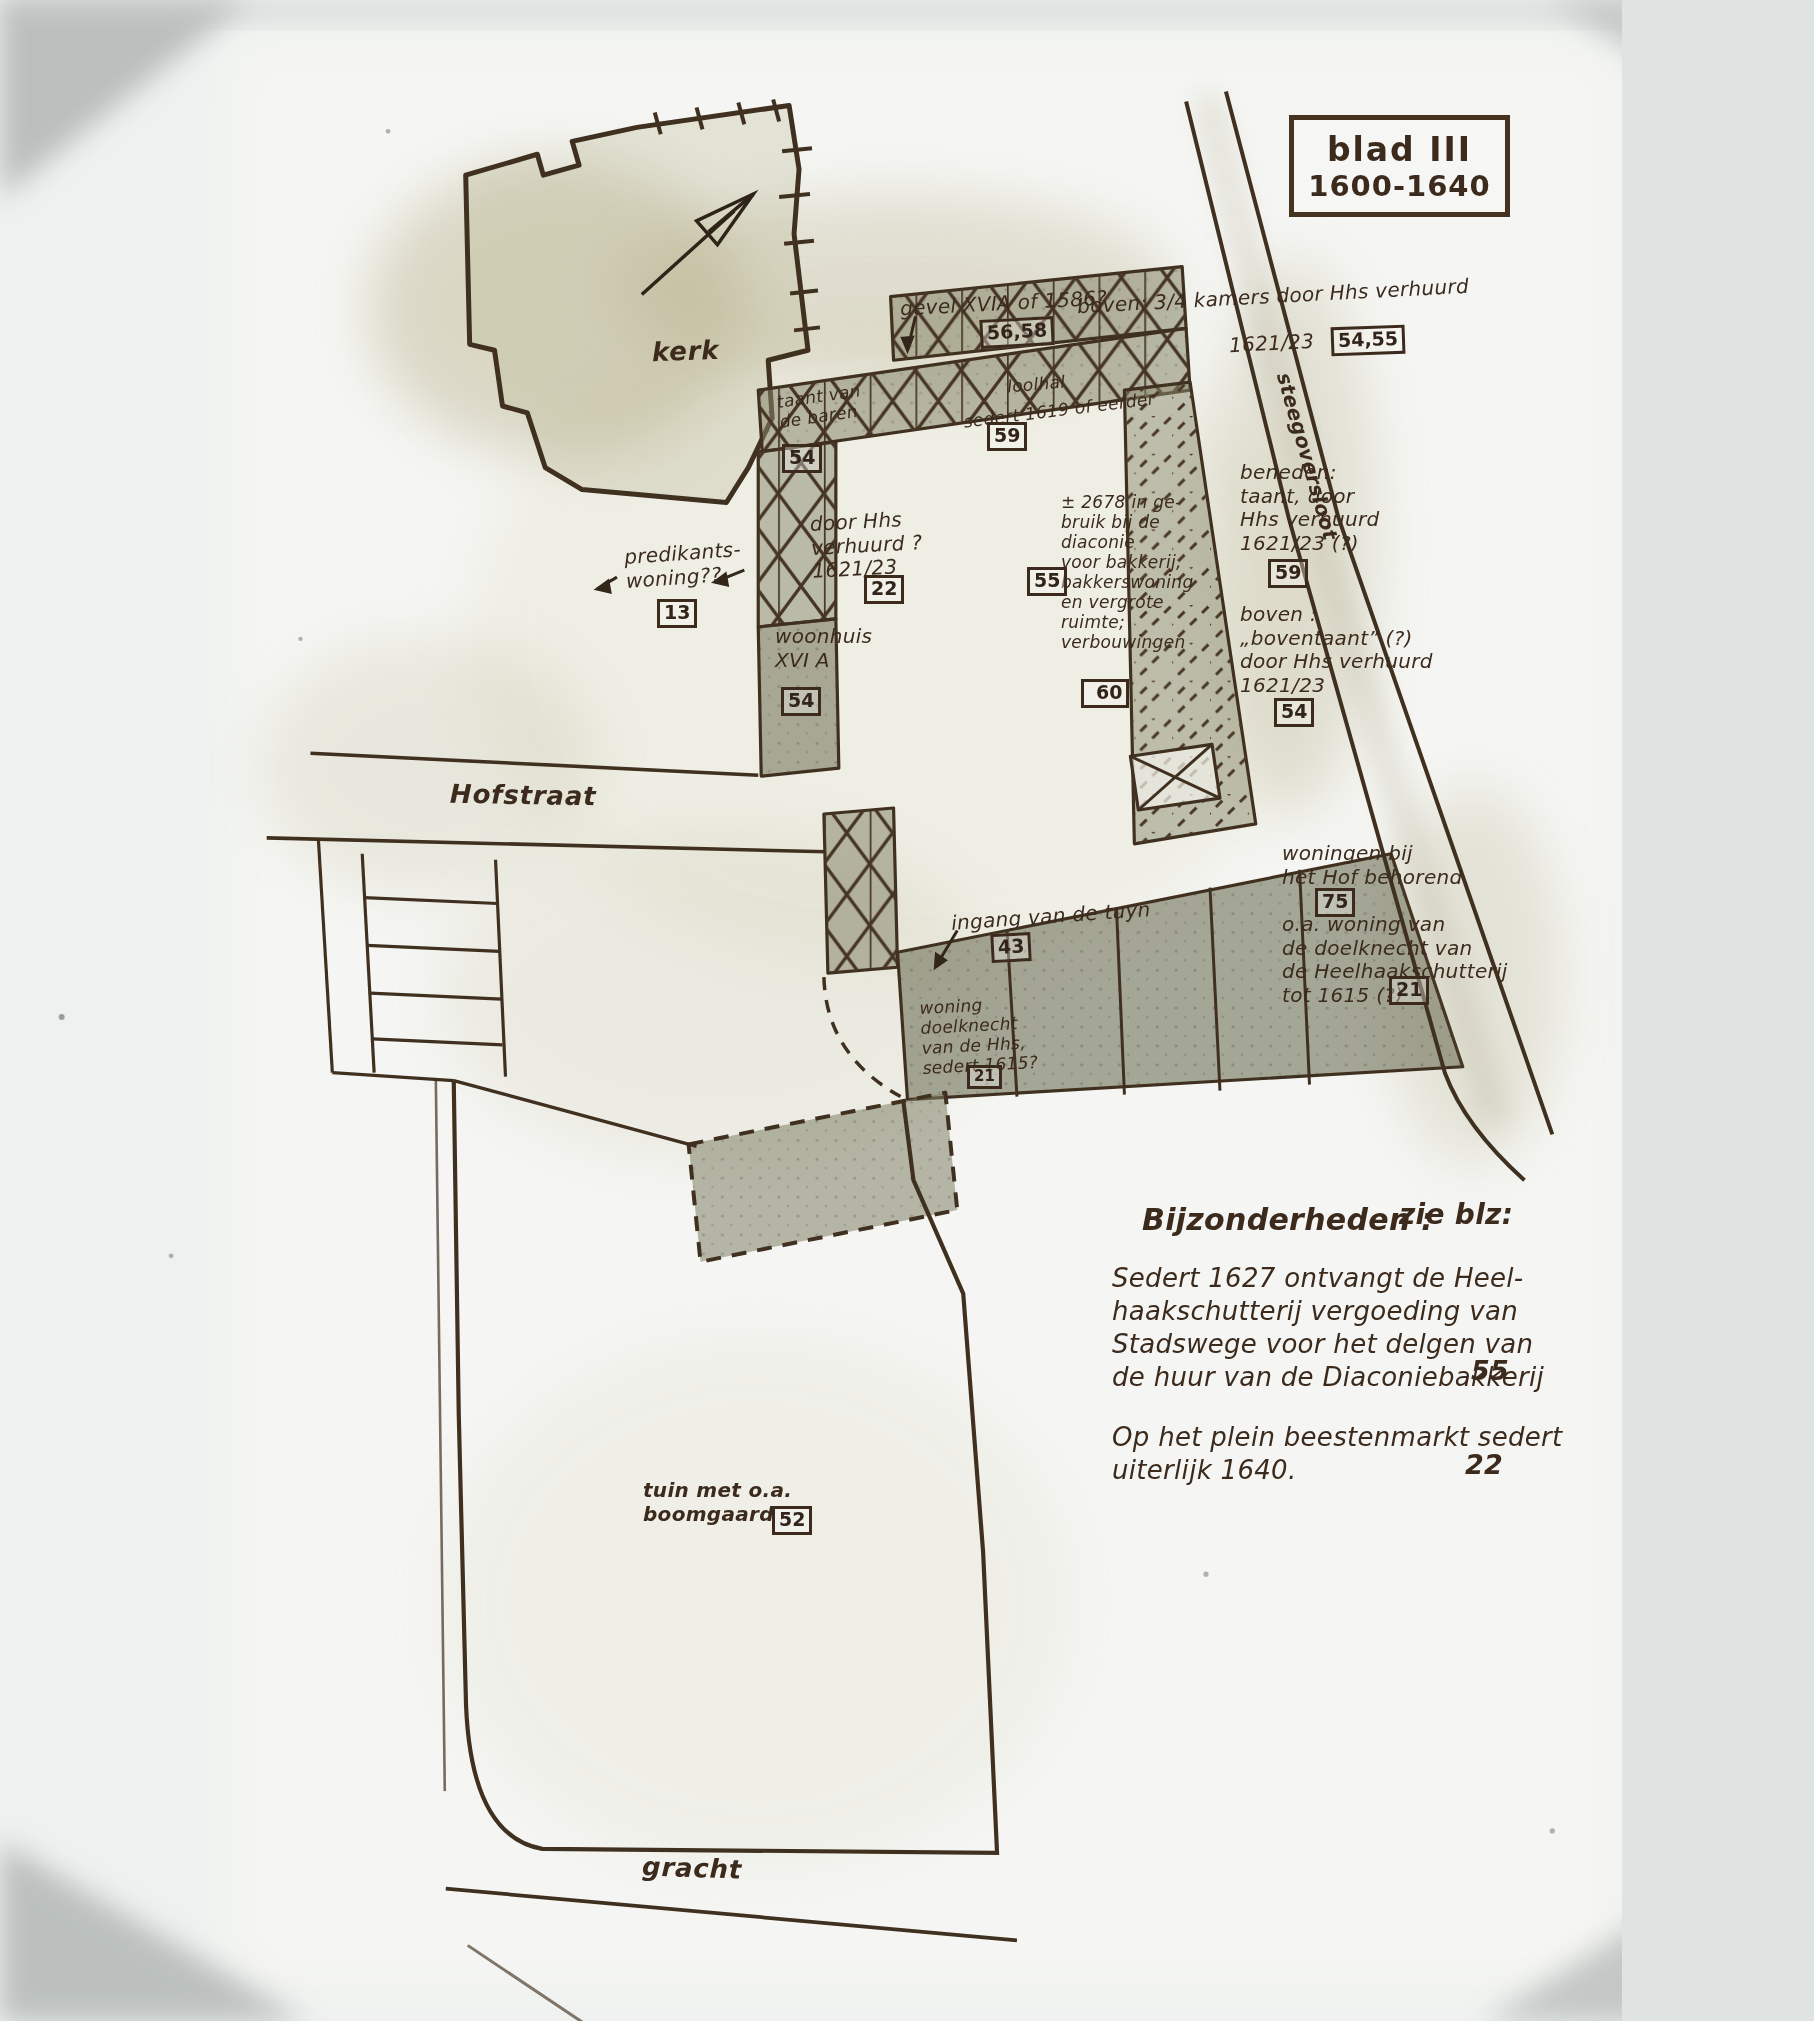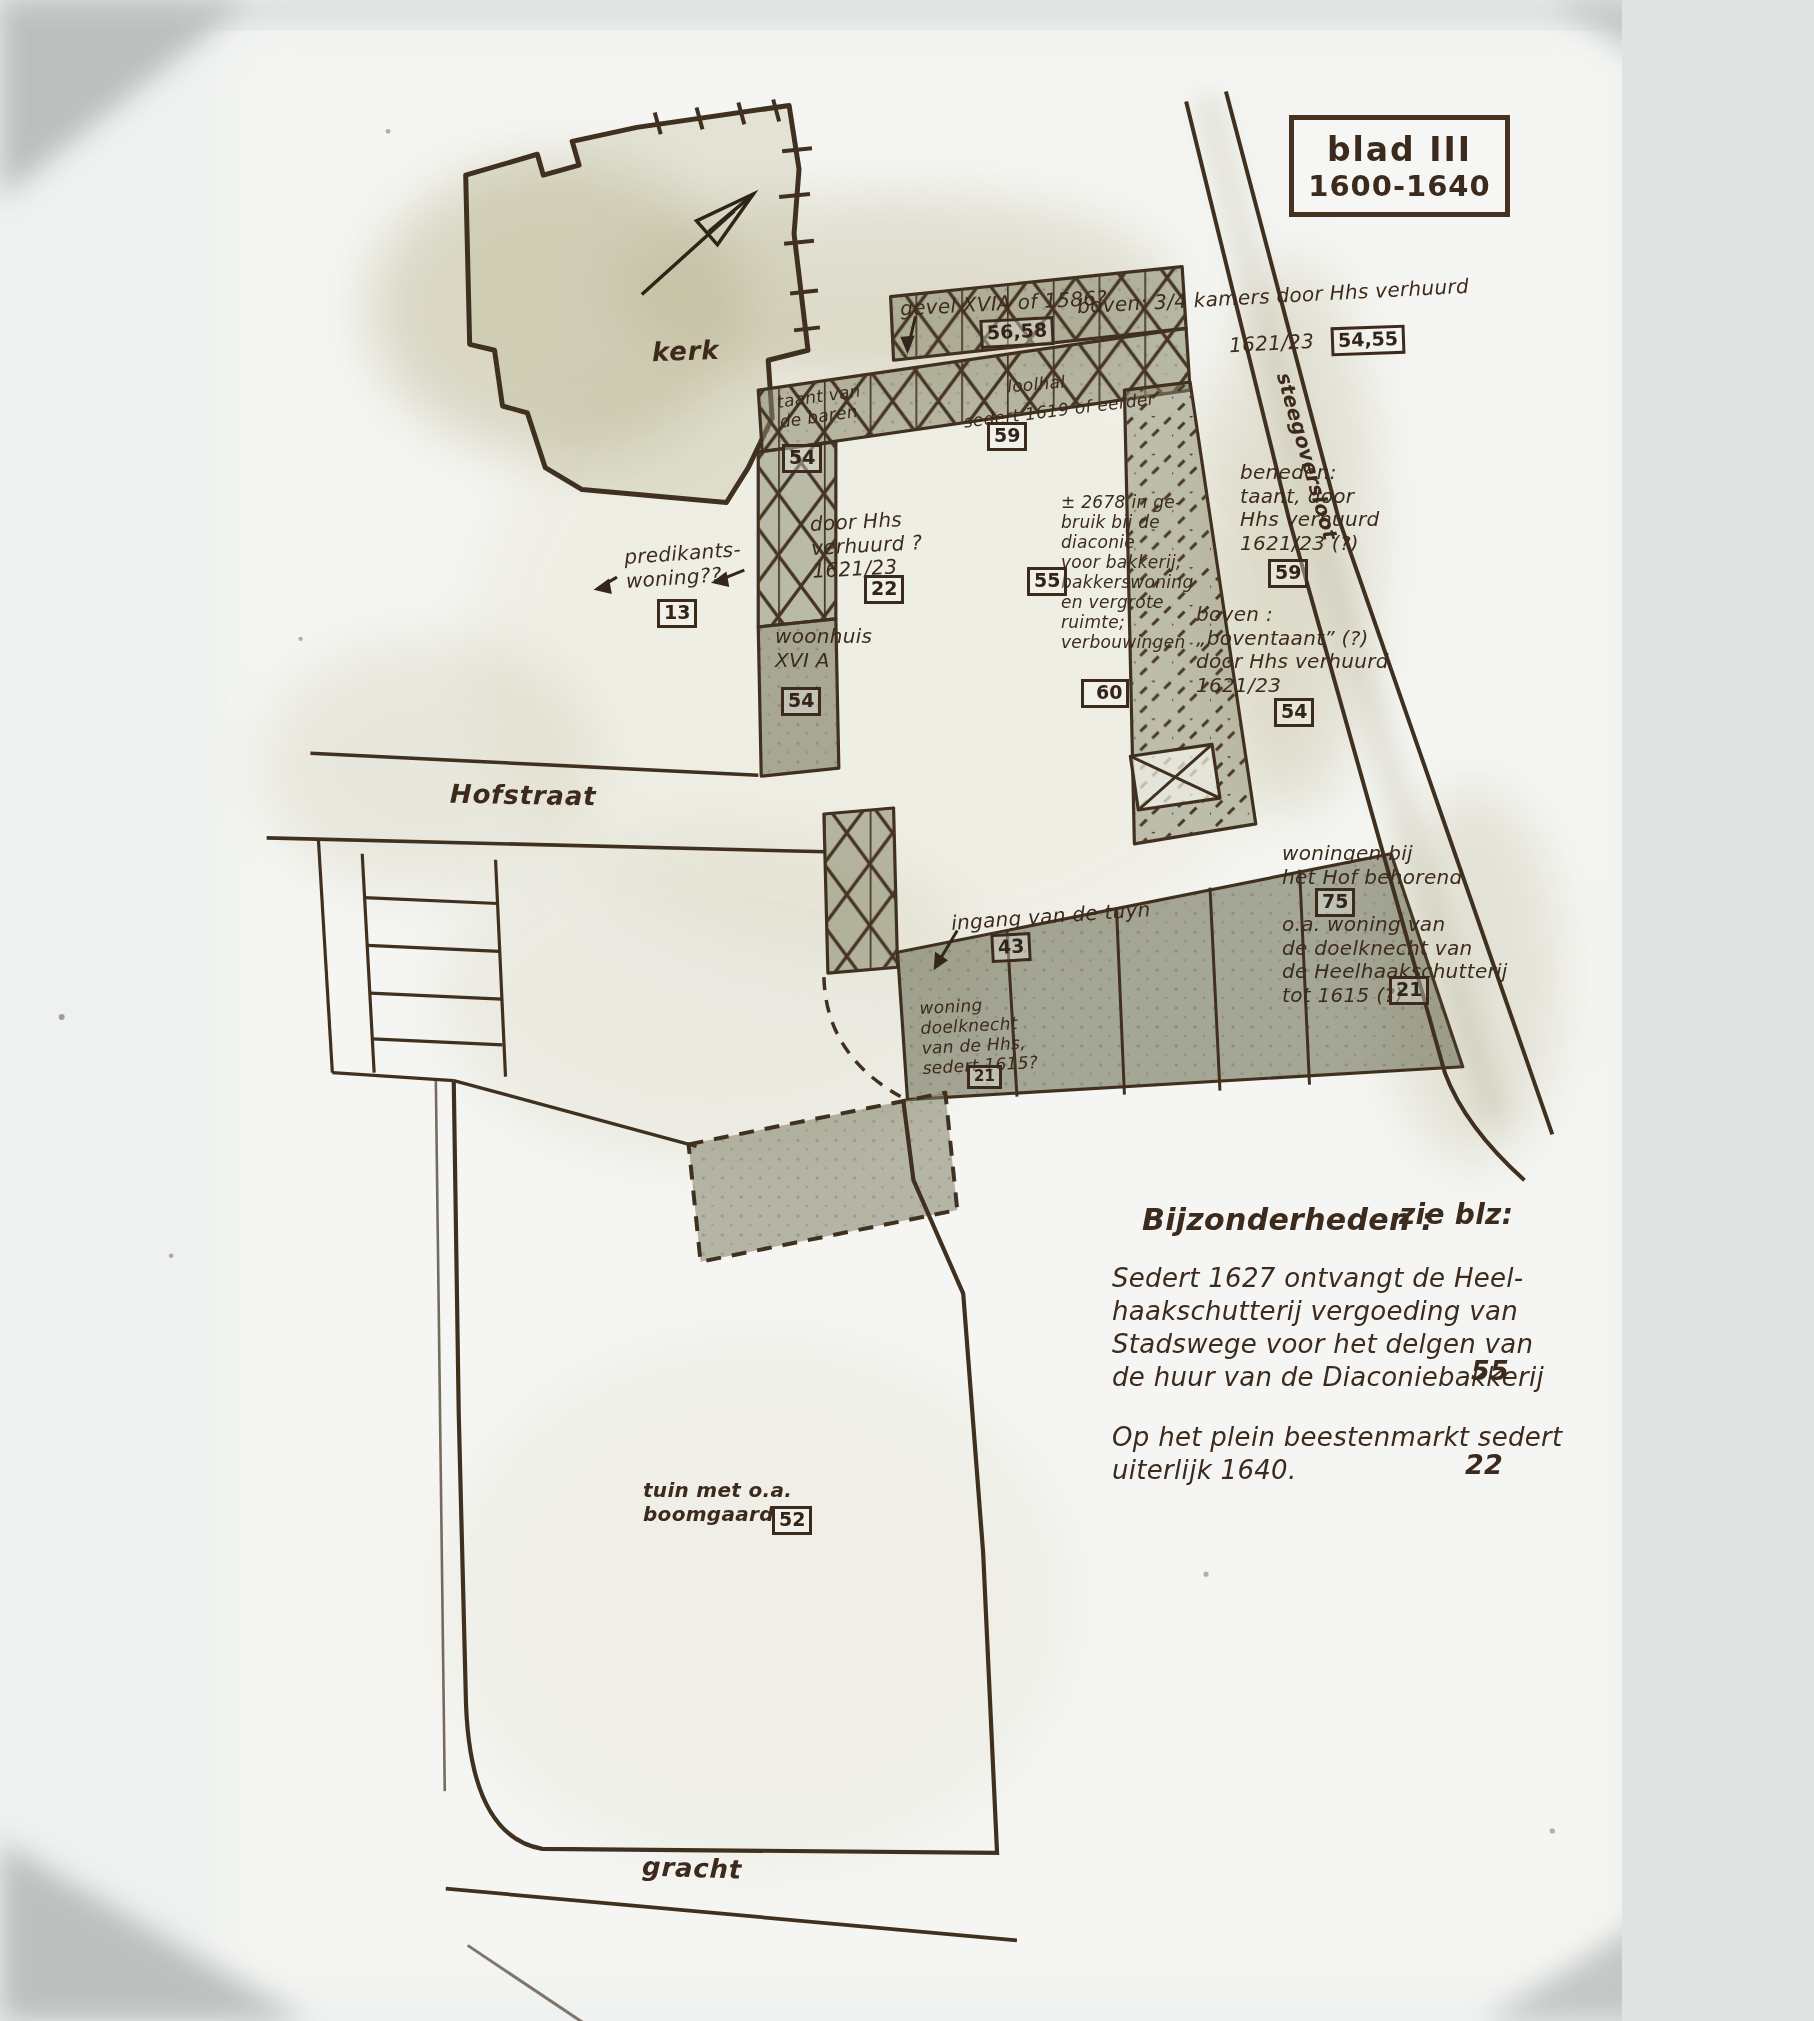--- a/index.html
+++ b/index.html
@@ -264,21 +264,21 @@
 verbouwingen</div>
   <div class="nbox" style="left:1081px;top:679px;padding-left:12px;">60</div>
   <div class="nbox" style="left:1027px;top:567px;">55</div>
 
   <div class="hand sz-m" style="left:1240px;top:461px;">beneden:
 taant, door
 Hhs verhuurd
 1621/23 (?)</div>
   <div class="nbox" style="left:1268px;top:559px;">59</div>
 
-  <div class="hand sz-m" style="left:1196px;top:603px;">boven :
+  <div class="hand sz-m" style="left:1240px;top:603px;">boven :
 „boventaant” (?)
 door Hhs verhuurd
 1621/23</div>
   <div class="nbox" style="left:1274px;top:698px;">54</div>
 
   <div class="hand sz-m" style="left:1282px;top:842px;">woningen bij
 het Hof behorend</div>
   <div class="nbox" style="left:1299px;top:888px;margin-left:16px;">75</div>
 
   <div class="hand sz-m" style="left:1282px;top:913px;">o.a. woning van

